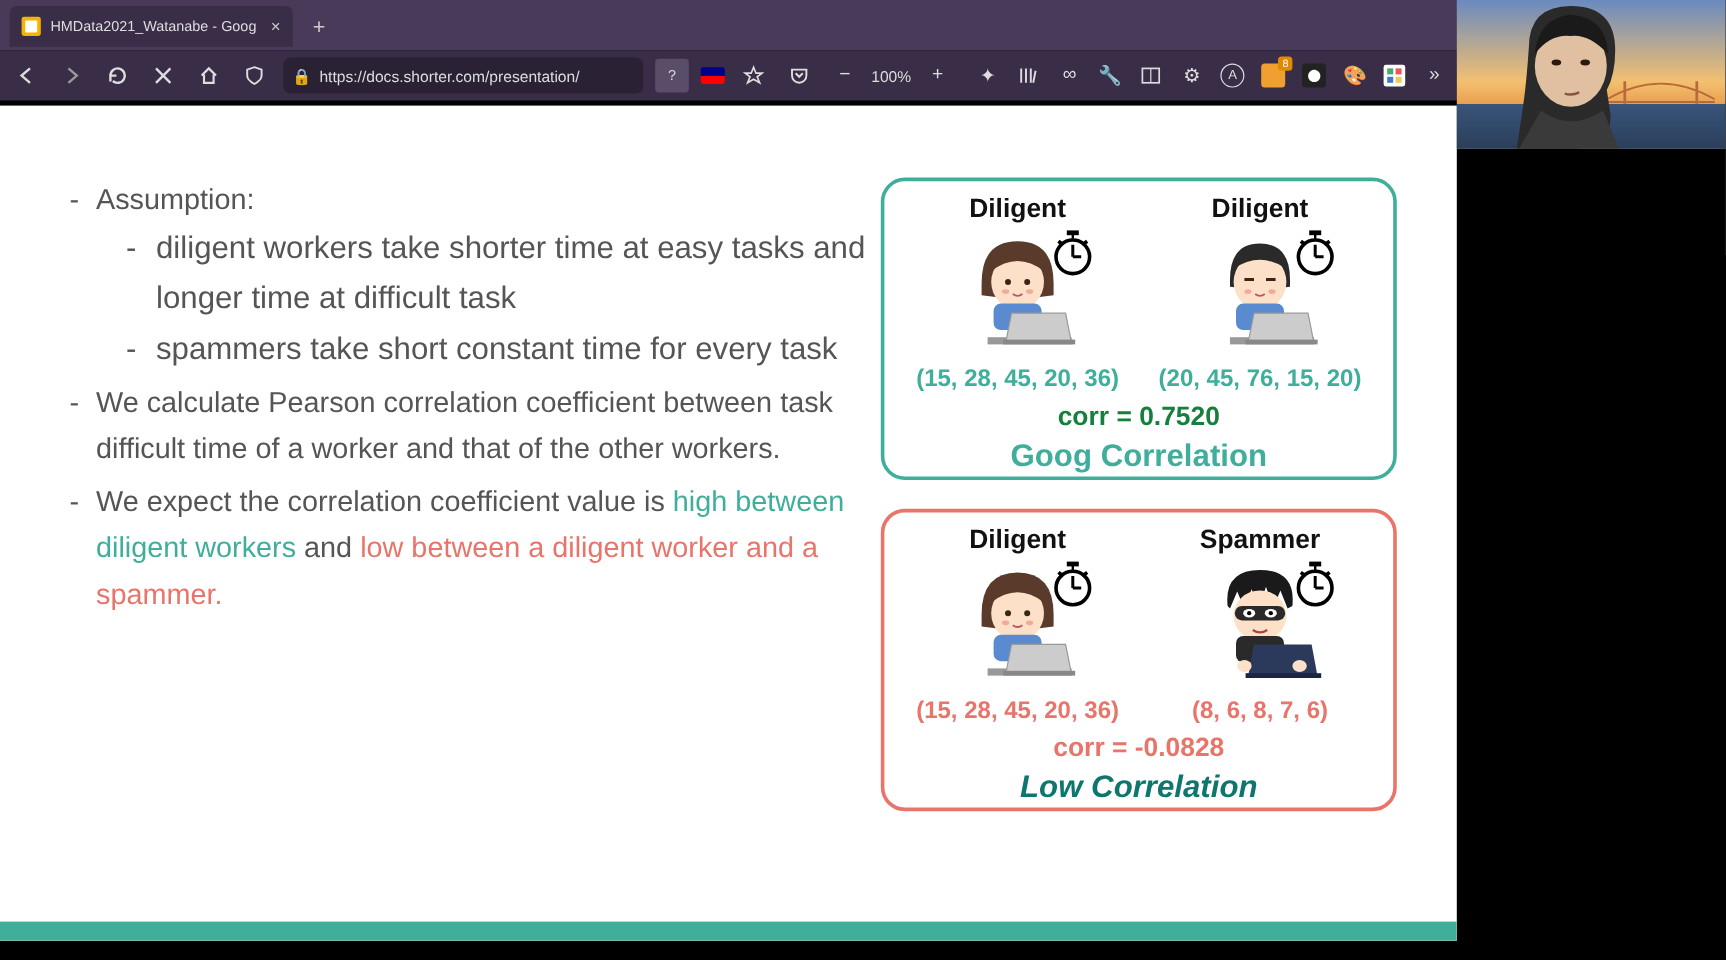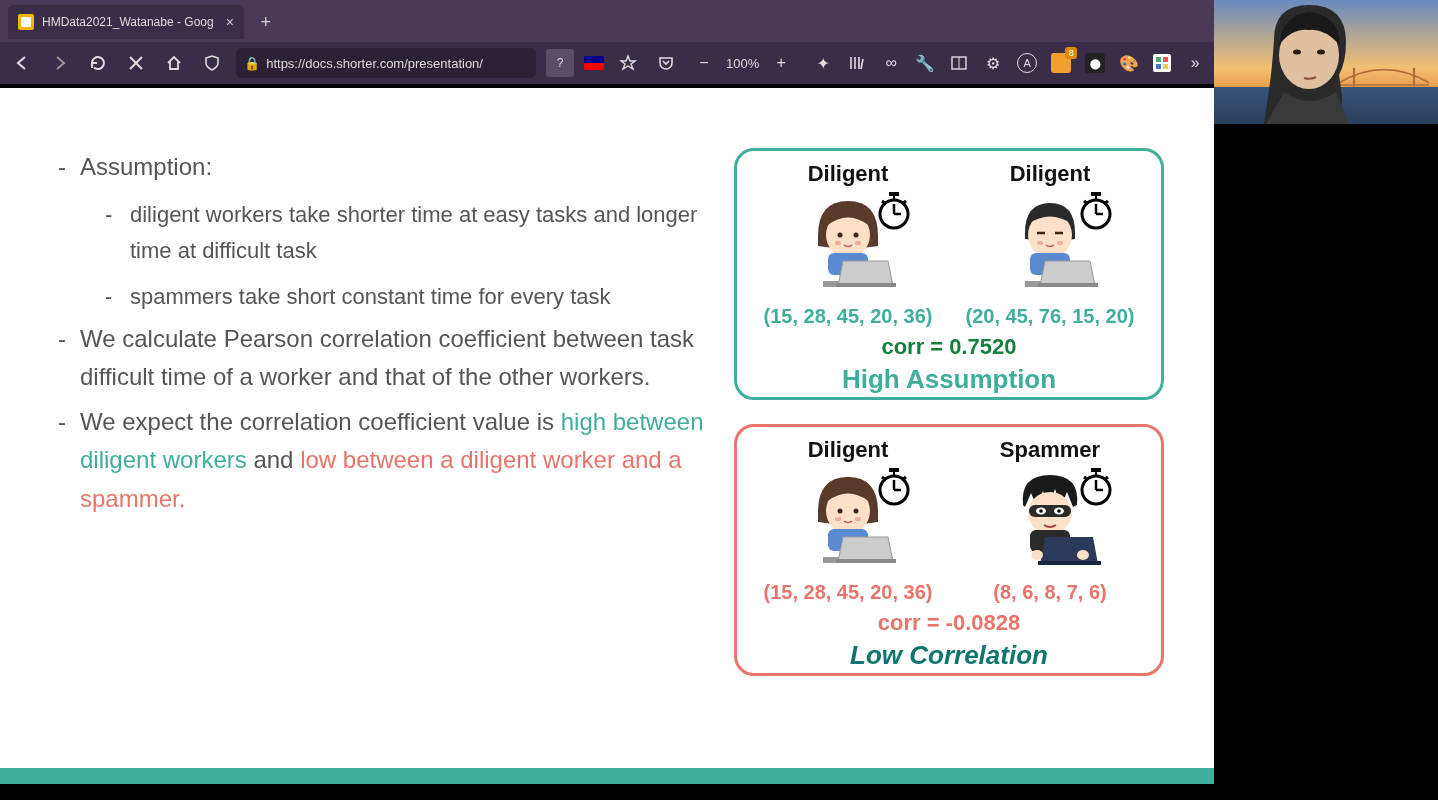--- a/index.html
+++ b/index.html
@@ -33,21 +33,21 @@
   .slidearea { flex:1; background:#000; display:flex; flex-direction:column; }
   .blacktop { height:4px; background:#000; }
   .slide { background:#fff; flex:1; position:relative; padding:60px 50px 20px 50px; display:flex; overflow:hidden; }
   .greenbar { position:absolute; left:0; right:0; bottom:0; height:16px; background:#3fae9b; }
   .left { flex:1; max-width:760px; }
   .title { font-size:44px; color:#555; font-weight:400; margin-bottom:40px; }
   .bullets { font-size:24px; color:#555; line-height:1.6; }
   .bullets ul { list-style:none; }
   .bullets > ul > li { padding-left:30px; position:relative; margin-bottom:6px; }
   .bullets > ul > li::before { content:"-"; position:absolute; left:8px; }
-  .bullets ul ul li { padding-left:50px; position:relative; font-size:22px;margin-top:11px; }
+  .bullets ul ul li { padding-left:50px; position:relative; font-size:26px; }
   .bullets ul ul li::before { content:"-"; position:absolute; left:25px; }
   .green-t { color:#3fae9b; }
   .red-t { color:#e8746a; }
 
   .right { width:430px; display:flex; flex-direction:column; gap:24px; padding-top:0; }
   .card { border:3px solid; border-radius:20px; padding:10px 10px 2px 10px; text-align:center; }
   .card.g { border-color:#3fae9b; }
   .card.r { border-color:#e8746a; }
   .workers { display:flex; justify-content:space-around; }
   .worker { width:190px; display:flex; flex-direction:column; align-items:center; }
@@ -279,21 +279,21 @@
                     <rect x="35" y="62" width="40" height="22" rx="6" fill="#5a8acf"></rect>
                     <rect x="30" y="90" width="70" height="6" fill="#999"></rect>
                     <path d="M50 70 L95 70 L100 95 L45 95 Z" fill="#ccc" stroke="#999"></path>
                     <rect x="43" y="92" width="60" height="4" fill="#888"></rect>
                   </svg>
                 </div>
                 <div class="num">(20, 45, 76, 15, 20)</div>
               </div>
             </div>
             <div class="corr">corr = 0.7520</div>
-            <div class="corrLabel">High Assumption</div>
+            <div class="corrLabel">Goog Correlation</div>
           </div>
 
           <div class="card r">
             <div class="workers">
               <div class="worker">
                 <div class="wlabel">Diligent</div>
                 <div class="illus">
                   <svg class="stopwatch" viewBox="0 0 40 40">
                     <rect x="15" y="1" width="10" height="4" fill="#000"></rect>
                       <line x1="20" y1="4" x2="20" y2="8" stroke="#000" stroke-width="2"></line>

